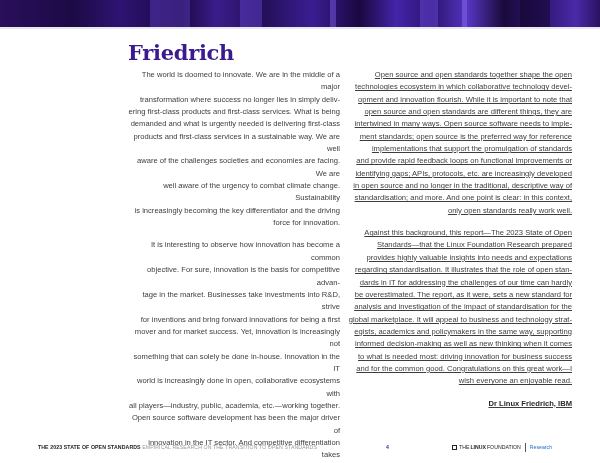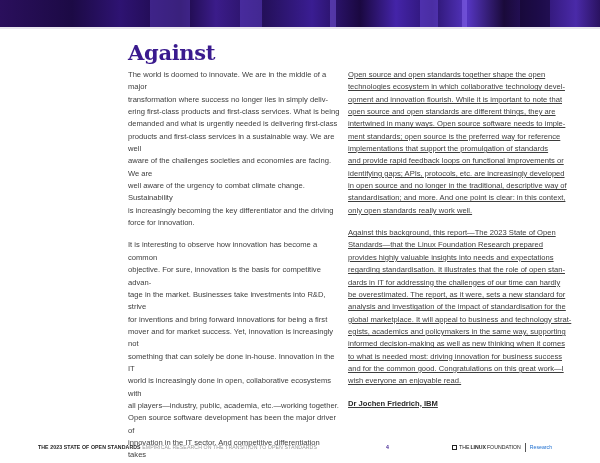--- a/index.html
+++ b/index.html
@@ -24,21 +24,21 @@
       font-family: "DejaVu Serif", serif; font-size: 21px; color: #3a1a8e; letter-spacing: -0.3px;
     }
 
     .col {
       position: absolute; top: 69px;
       font-size: 7.6px; line-height: 12.35px; color: #3d3d3d;
       text-align: left;
     }
     .col.left { left: 128px; width: 212px; }
     .col.right { left: 348px; width: 224px; text-decoration: underline; }
-    .col p { margin-bottom: 10px; white-space: pre-line; }
+    .col p { margin-bottom: 10px; white-space: pre-line; text-align: right; }
     .signature { font-weight: bold; color: #2a2a2a; }
 
     .footer {
       position: absolute; left: 0; top: 441px; width: 600px; height: 12px;
       font-size: 5.2px; line-height: 12px;
     }
     .footer .report-title { position: absolute; left: 38px; font-weight: bold; color: #222; letter-spacing: 0.1px; }
     .footer .report-sub { color: #9a9a9a; font-weight: normal; }
     .footer .page-num { position: absolute; left: 386px; color: #3a1a8e; font-weight: bold; }
     .footer .logo { position: absolute; left: 452px; display: flex; align-items: center; gap: 1px; color: #222; }
@@ -55,21 +55,21 @@
 <div class="banner">
   <div class="stripe" style="left:150px;width:40px;background:#5a3ab8;"></div>
   <div class="stripe" style="left:240px;width:22px;background:#6040c8;"></div>
   <div class="stripe" style="left:330px;width:6px;background:#7a5ae0;"></div>
   <div class="stripe" style="left:420px;width:18px;background:#6a48d8;"></div>
   <div class="stripe" style="left:462px;width:5px;background:#8a6af0;"></div>
   <div class="stripe" style="left:520px;width:30px;background:#0e0424;"></div>
 </div>
 <div class="banner-underline"></div>
 
-<h1 class="title">Against</h1>
+<h1 class="title">Friedrich</h1>
 
 <div class="col left">
   <p>The world is doomed to innovate. We are in the middle of a major
 transformation where success no longer lies in simply deliv-
 ering first-class products and first-class services. What is being
 demanded and what is urgently needed is delivering first-class
 products and first-class services in a sustainable way. We are well
 aware of the challenges societies and economies are facing. We are
 well aware of the urgency to combat climate change. Sustainability
 is increasingly becoming the key differentiator and the driving
@@ -107,21 +107,21 @@
 regarding standardisation. It illustrates that the role of open stan-
 dards in IT for addressing the challenges of our time can hardly
 be overestimated. The report, as it were, sets a new standard for
 analysis and investigation of the impact of standardisation for the
 global marketplace. It will appeal to business and technology strat-
 egists, academics and policymakers in the same way, supporting
 informed decision-making as well as new thinking when it comes
 to what is needed most: driving innovation for business success
 and for the common good. Congratulations on this great work—I
 wish everyone an enjoyable read.</p>
-  <p class="signature">Dr Jochen Friedrich, IBM</p>
+  <p class="signature">Dr Linux Friedrich, IBM</p>
 </div>
 
 <div class="footer">
   <span class="report-title">
     <span>THE 2023 STATE OF OPEN STANDARDS</span>
     <span class="report-sub">EMPIRICAL RESEARCH ON THE TRANSITION TO OPEN STANDARDS</span>
   </span>
   <span class="page-num">4</span>
   <span class="logo">
     <span class="box"></span>

